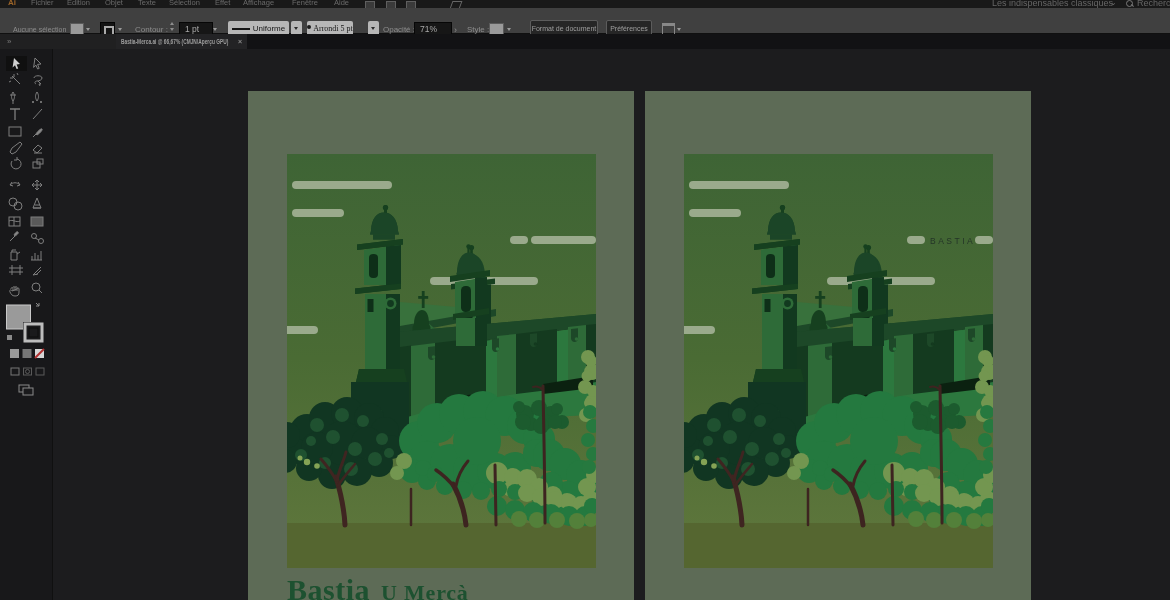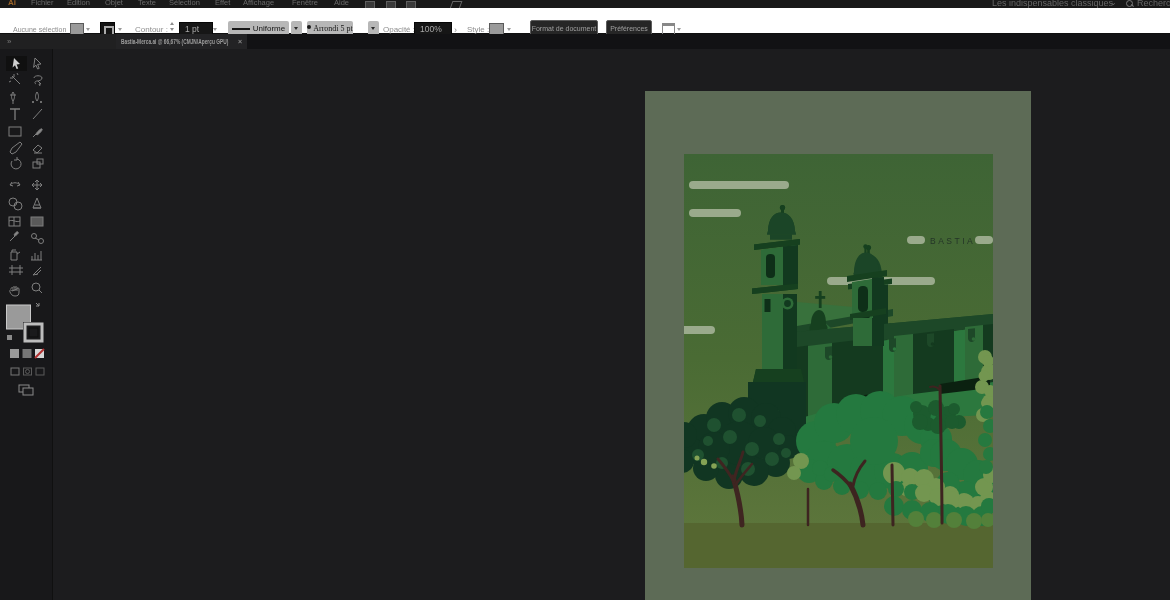--- a/index.html
+++ b/index.html
@@ -3,21 +3,21 @@
 <meta charset="utf-8">
 <style>
   html,body{margin:0;padding:0;}
   body{width:1170px;height:600px;overflow:hidden;background:#1d1d1f;
        font-family:"Liberation Sans",sans-serif;position:relative;}
   .abs{position:absolute;}
   
   #menubar{left:0;top:0;width:1170px;height:8px;background:#191919;overflow:hidden;}
   #menubar .mi{position:absolute;top:-2px;font-size:7.5px;color:#6a6a6a;}
   
-  #ctrlbar{left:0;top:8px;width:1170px;height:26px;background:#ffffff;
+  #ctrlbar{left:0;top:8px;width:1170px;height:26px;background:#404040;
            border-bottom:1px solid #101010;box-sizing:border-box;}
   #ctrlbar .lbl{position:absolute;font-size:8px;color:#8d8d8d;top:17px;}
   .chev{position:absolute;top:20px;width:0;height:0;
         border-left:2.5px solid transparent;border-right:2.5px solid transparent;
         border-top:3.5px solid #9a9a9a;}
   .fieldD{position:absolute;background:#161616;border:1px solid #060606;
           color:#a8a8a8;font-size:8.5px;line-height:13px;padding-left:5px;
           box-sizing:border-box;height:15px;top:14px;}
   .btnL{position:absolute;background:#b7b7b7;border-radius:2px;color:#161616;
         font-size:8px;line-height:16px;height:16px;top:13px;text-align:center;}
@@ -79,21 +79,21 @@
   <div class="chev" style="left:213px;"></div>
   <div class="btnL" style="left:228px;width:61px;text-align:center;"><span style="display:inline-block;width:18px;border-top:2px solid #161616;vertical-align:middle;margin-right:3px;"></span>Uniforme</div>
   <div class="btnL" style="left:291px;width:11px;">
       <span style="position:absolute;left:3px;top:6px;width:0;height:0;border-left:2.5px solid transparent;border-right:2.5px solid transparent;border-top:3.5px solid #2a2a2a;"></span>
     </div>
   <div class="btnL" style="left:307px;width:46px;font-family:Liberation Serif, serif;"><span style="display:inline-block;width:4px;height:4px;border-radius:50%;background:#1a1a1a;vertical-align:2px;margin-right:2px;"></span>Arrondi 5 pt</div>
   <div class="btnL" style="left:368px;width:11px;">
       <span style="position:absolute;left:3px;top:6px;width:0;height:0;border-left:2.5px solid transparent;border-right:2.5px solid transparent;border-top:3.5px solid #2a2a2a;"></span>
     </div>
   <div class="lbl" style="left:383px;">Opacité&nbsp;:</div>
-  <div class="fieldD" style="left:414px;width:38px;">100%</div>
+  <div class="fieldD" style="left:414px;width:38px;">71%</div>
   <div class="lbl" style="left:454px;font-size:9px;">›</div>
   <div class="lbl" style="left:467px;">Style&nbsp;:</div>
   <div style="position:absolute;left:489px;top:15px;width:13px;height:13px;background:#9a9a9a;border:1px solid #5a5a5a;"></div>
   <div class="chev" style="left:507px;"></div>
   <div class="btnD" style="left:530px;width:68px;font-size:7px;">Format de document</div>
   <div class="btnD" style="left:606px;width:46px;font-size:7px;">Préférences</div>
   <div style="position:absolute;left:662px;top:15px;width:11px;height:10px;border:1px solid #888;border-top:3px solid #888;"></div>
   <div class="chev" style="left:677px;"></div>
 </div>
 <div class="abs" id="tabbar">
@@ -417,20 +417,27 @@
     <path d="M169,332 C171,320 176,313 181,307" stroke-width="3"></path>
     <path d="M124,371 L124,335" stroke-width="2.5"></path>
     <path d="M209,371 L208,311" stroke-width="3"></path>
     <path d="M258,369 C258,330 257,290 256,232" stroke-width="3"></path>
     <path d="M256,236 C253,233 249,232 246,233" stroke-width="2"></path>
   </g>
 </g>
 </defs>
 </svg>
 <div class="abs" id="canvas">
+  <div class="artboard" id="ab1" style="left:195px;">
+    <svg class="poster" width="309" height="414" viewBox="0 0 309 414">
+      <use href="#posterG"></use>
+      <rect x="244" y="82" width="65" height="8" rx="4" fill="#9aaa8c"></rect>
+    </svg>
+    <div class="title1">Bastia <span class="title2">U Mercà</span></div>
+  </div>
   <div class="artboard" id="ab2" style="left:592px;">
     <svg class="poster" width="309" height="414" viewBox="0 0 309 414">
       <use href="#posterG"></use>
       <rect x="291" y="82" width="18" height="8" rx="4" fill="#9aaa8c"></rect>
       <text x="246" y="90" font-family="Liberation Sans,sans-serif" font-size="8.5" letter-spacing="2.5" fill="#243527">BASTIA</text>
     </svg>
   </div>
 </div>
 <div class="abs" id="tools">
 <svg width="53" height="551" viewBox="0 0 53 551">

